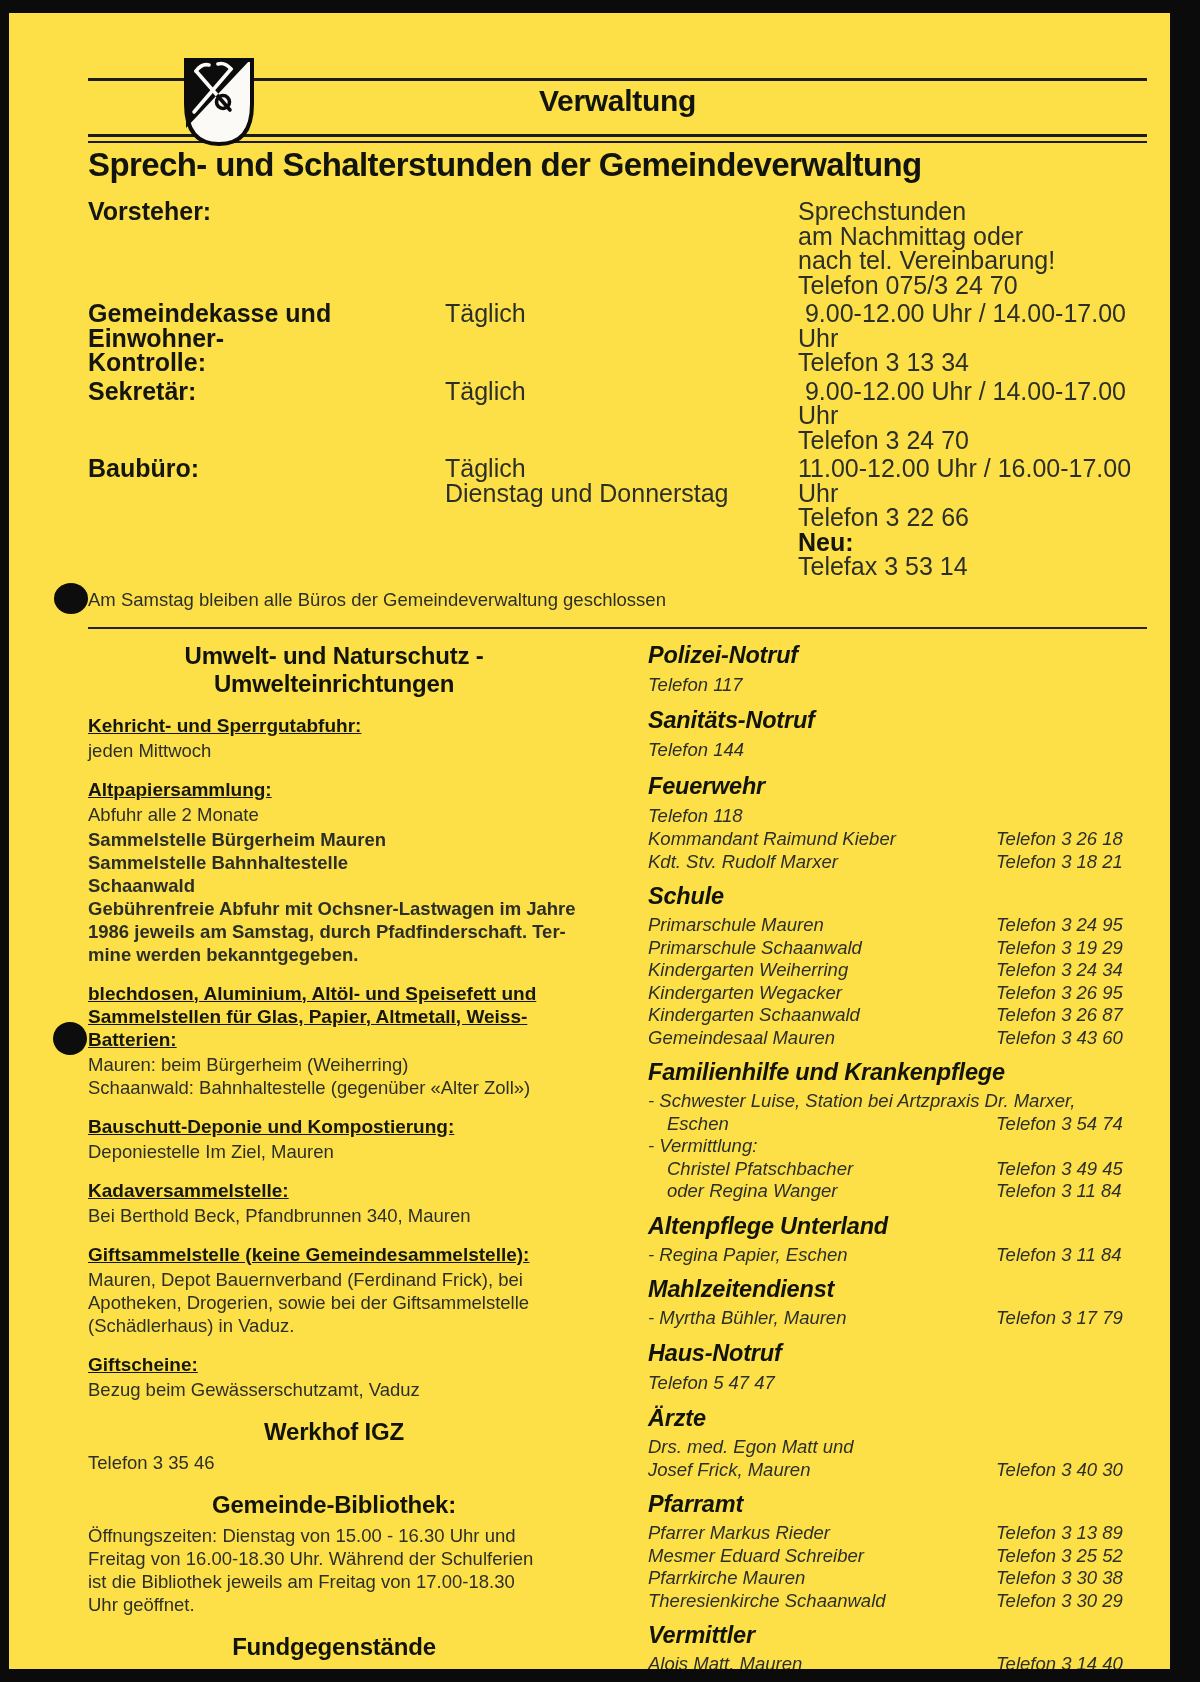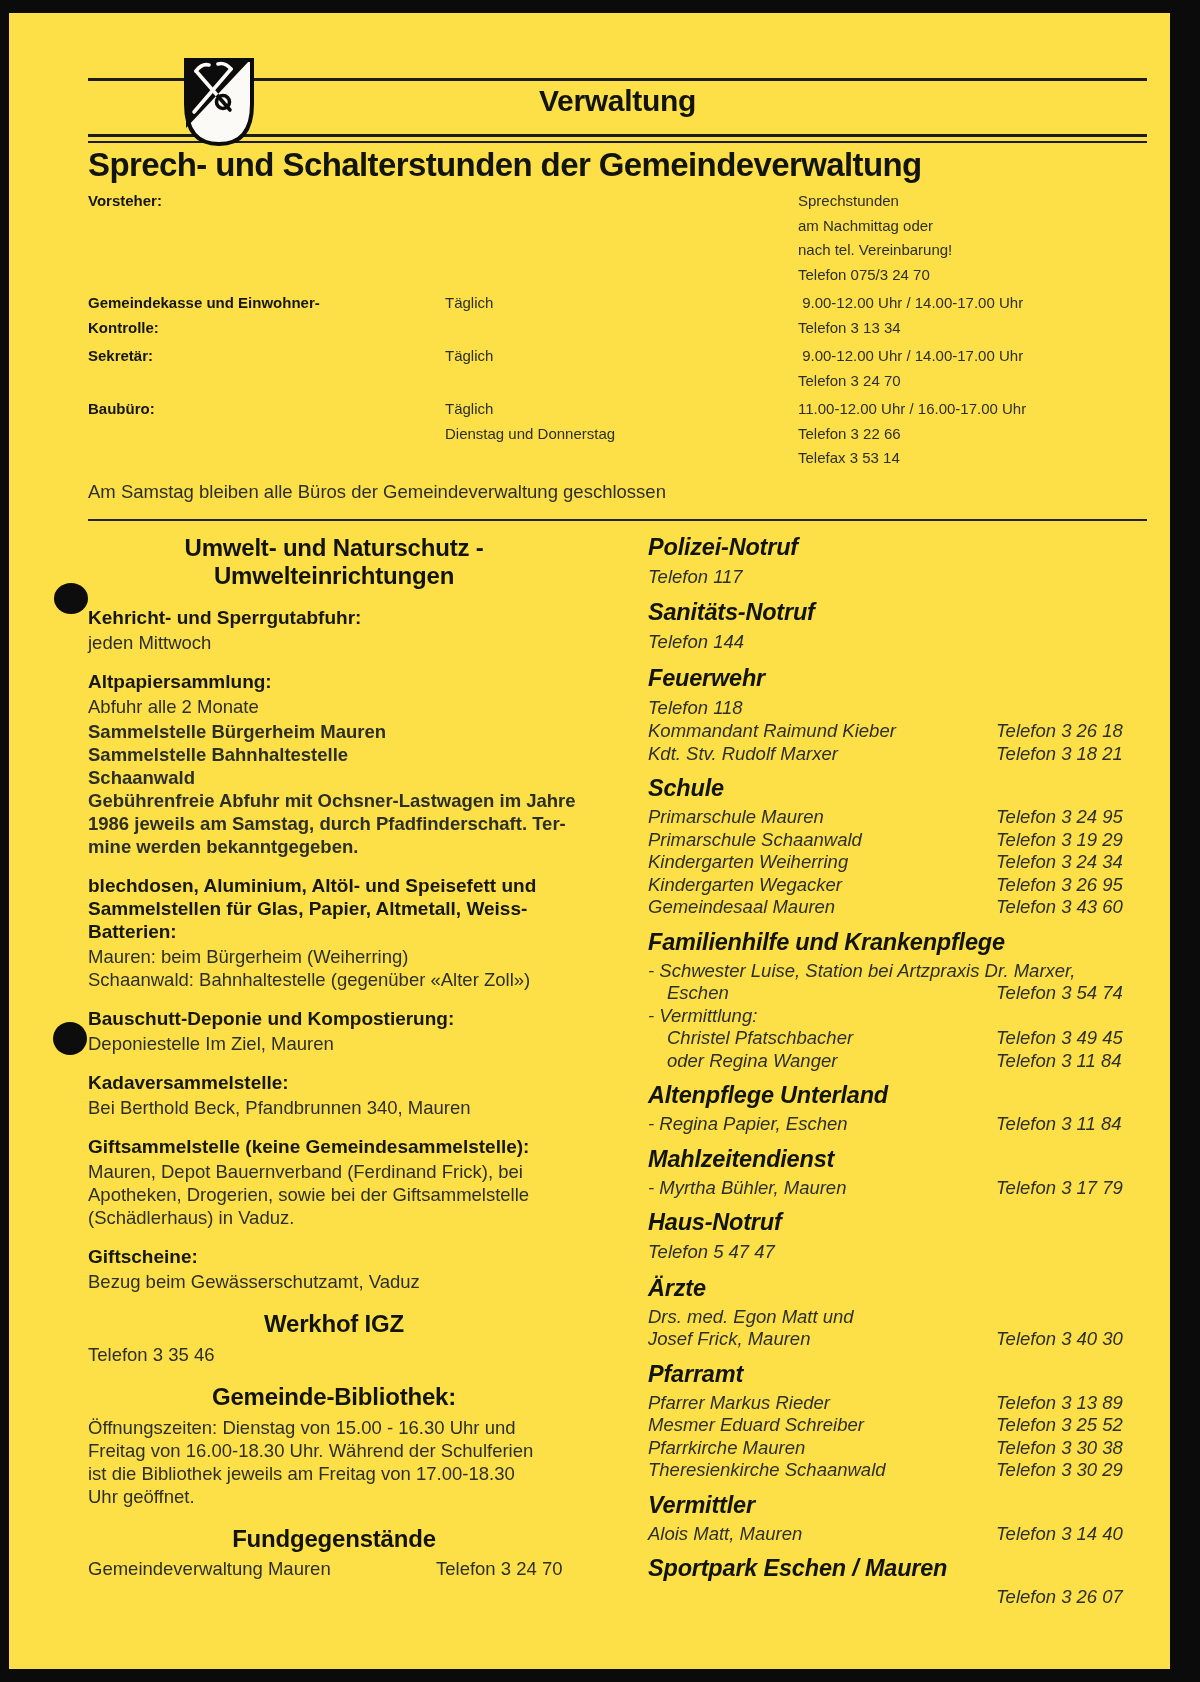--- a/index.html
+++ b/index.html
@@ -34,40 +34,40 @@
   }
   .crest{position:absolute;left:181px;top:56px;}
 
   .content{position:absolute;left:88px;top:146px;width:1059px;}
   .main-title{
     font-size:33px;font-weight:bold;color:#121410;letter-spacing:-0.6px;
     white-space:nowrap;
   }
 
   
-  .oh{margin-top:5px;font-size:15px;}
+  .oh{margin-top:15px;font-size:25px;}
   .oh-row{display:grid;grid-template-columns:357px 353px 1fr;margin-bottom:4px;}
   .oh .line{line-height:24.5px;}
   .oh-label{font-weight:bold;color:#14160f;}
   .oh-details .boldline{font-weight:bold;color:#14160f;}
   .note{margin-top:9px;font-size:18.5px;line-height:24px;}
   .divider{margin-top:15px;border-top:2px solid #242424;width:1059px;}
 
   
   .cols{display:flex;margin-top:13px;font-size:18.5px;}
   .col-left{width:492px;}
   .col-right{width:480px;margin-left:68px;font-style:italic;}
   .line{line-height:23px;}
   .col-right .p .line{line-height:24.5px;}
   .h1s{font-size:23.5px;font-weight:bold;color:#121409;letter-spacing:-0.2px;margin:10px 0 5px;}
   .h1s .hline{line-height:26px;}
   .col-left .h1s{font-size:24px;margin:17px 0 5px;}
   .col-left .h1s .hline{line-height:28px;text-align:center;}
   .col-left > :first-child, .col-right > :first-child{margin-top:0;}
-  .h2s{font-size:19px;font-weight:bold;color:#16180f;margin:16px 0 0;}
+  .h2s{font-size:19px;font-weight:bold;color:#16180f;margin:16px 0 0;text-decoration:underline;}
   .h2s .hline{line-height:23px;}
   .p{margin:2px 0 0;}
   .p + .p{font-weight:bold;}
   .row{display:flex;line-height:22.5px;}
   .row-text{flex:0 0 348px;white-space:nowrap;box-sizing:border-box;}
   .row.indent .row-text{padding-left:19px;}
   .row-phone{white-space:nowrap;}
 </style>
 </head>
 <body>
@@ -154,20 +154,21 @@
           <div class="oh-label">
             <div class="line">Baubüro:</div>
           </div>
           <div class="oh-days">
             <div class="line">Täglich</div>
             <div class="line">Dienstag und Donnerstag</div>
           </div>
           <div class="oh-details">
             <div class="line">11.00-12.00 Uhr / 16.00-17.00 Uhr</div>
             <div class="line">Telefon 3 22 66</div>
+            <div class="line boldline">Neu:</div>
             <div class="line">Telefax 3 53 14</div>
           </div>
         </div>
       </div>
 
     <div class="note">Am Samstag bleiben alle Büros der Gemeindeverwaltung geschlossen</div>
 
     <div class="divider"></div>
 
     <div class="cols">
@@ -294,20 +295,24 @@
           </div>
           <div class="row">
             <span class="row-text">Kindergarten Weiherring</span>
             <span class="row-phone">Telefon 3 24 34</span>
           </div>
           <div class="row">
             <span class="row-text">Kindergarten Wegacker</span>
             <span class="row-phone">Telefon 3 26 95</span>
           </div>
           <div class="row">
+            <span class="row-text">Kindergarten Schaanwald</span>
+            <span class="row-phone">Telefon 3 26 87</span>
+          </div>
+          <div class="row">
             <span class="row-text">Gemeindesaal Mauren</span>
             <span class="row-phone">Telefon 3 43 60</span>
           </div>
           <div class="h1s">
             <div class="hline">Familienhilfe und Krankenpflege</div>
           </div>
           <div class="row">
             <span class="row-text">-  Schwester Luise, Station bei Artzpraxis Dr. Marxer,</span>
             <span class="row-phone"></span>
           </div>

